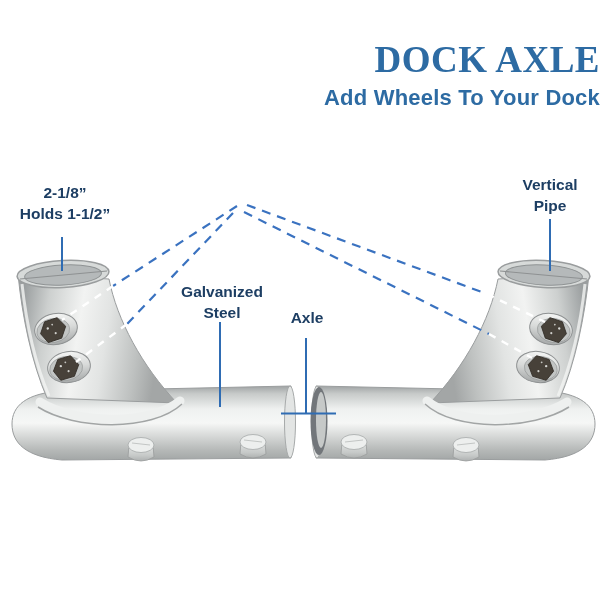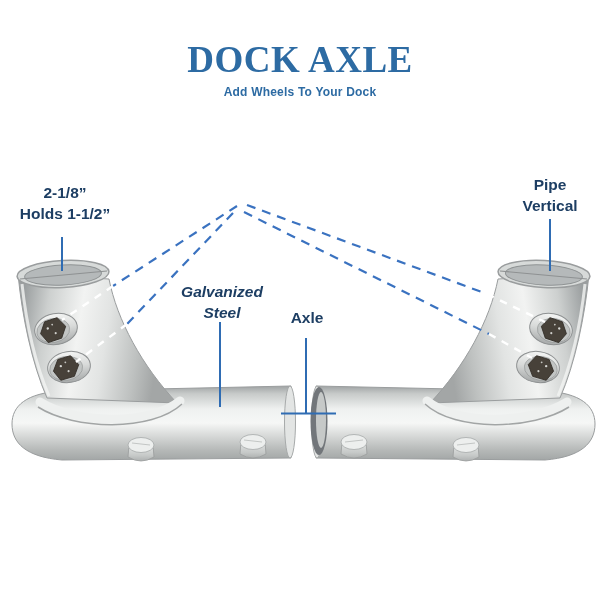--- a/index.html
+++ b/index.html
@@ -3,41 +3,41 @@
 <meta charset="utf-8">
 <style>
   html,body { margin:0; padding:0; background:#ffffff; }
   .stage {
     position:relative; width:600px; height:600px; background:#ffffff;
     font-family:"Liberation Sans", sans-serif; overflow:hidden;
   }
   svg.diagram { position:absolute; left:0; top:0; }
 
   
-  .header { position:absolute; top:44px; left:0; width:600px; text-align:center; }
+  .header { position:absolute; top:44px; left:0; width:600px; text-align:right; }
   .title {
     font-family:"Liberation Serif", serif; font-weight:700;
     font-size:37px; line-height:31px; letter-spacing:0.5px;
     color:var(--title-blue,#2d6ba3);
   }
   .subtitle {
-    margin-top:10px; font-size:12px; font-weight:700; letter-spacing:0.2px;
+    margin-top:10px; font-size:22px; font-weight:700; letter-spacing:0.2px;
     color:var(--title-blue,#2d6ba3);
   }
 
   
   .callout {
     position:absolute; text-align:center; color:var(--label-navy,#1d3e63);
     font-size:15.5px; line-height:21px; font-weight:700;
   }
   .callout span { display:block; }
   #co-pipe-spec  { left:4px;   top:182px; width:122px; }
   #co-twin       { left:186px; top:160px; width:98px;  }
   #co-vertical   { left:502px; top:174px; width:96px;  }
-  #co-galv       { left:163px; top:281px; width:118px;font-style:italic; }
+  #co-galv       { left:163px; top:281px; width:118px; }
   #co-axle       { left:269px; top:307px; width:76px;  }
 
   
   .cl-solid { stroke:var(--callout-line,#2f6cb3); stroke-width:2;   fill:none; }
   .cl-dash  { stroke:var(--callout-dash,#3a72c0); stroke-width:2.2; fill:none; stroke-dasharray:9 7; }
   .cl-dashw { stroke:#ffffff;                      stroke-width:2.4; fill:none; stroke-dasharray:7.5 7; }
 </style>
 </head>
 <body>
 
@@ -147,22 +147,22 @@
     <div class="subtitle">Add Wheels To Your Dock</div>
   </div>
 
   <div class="callout" id="co-pipe-spec">
     <span>2-1/8”</span>
     <span>Holds 1-1/2”</span>
   </div>
 
 
   <div class="callout" id="co-vertical">
+    <span>Vertical</span>
     <span>Pipe</span>
-    <span>Vertical</span>
   </div>
 
   <div class="callout" id="co-galv">
     <span>Galvanized</span>
     <span>Steel</span>
   </div>
 
   <div class="callout" id="co-axle">
     <span>Axle</span>
   </div>

